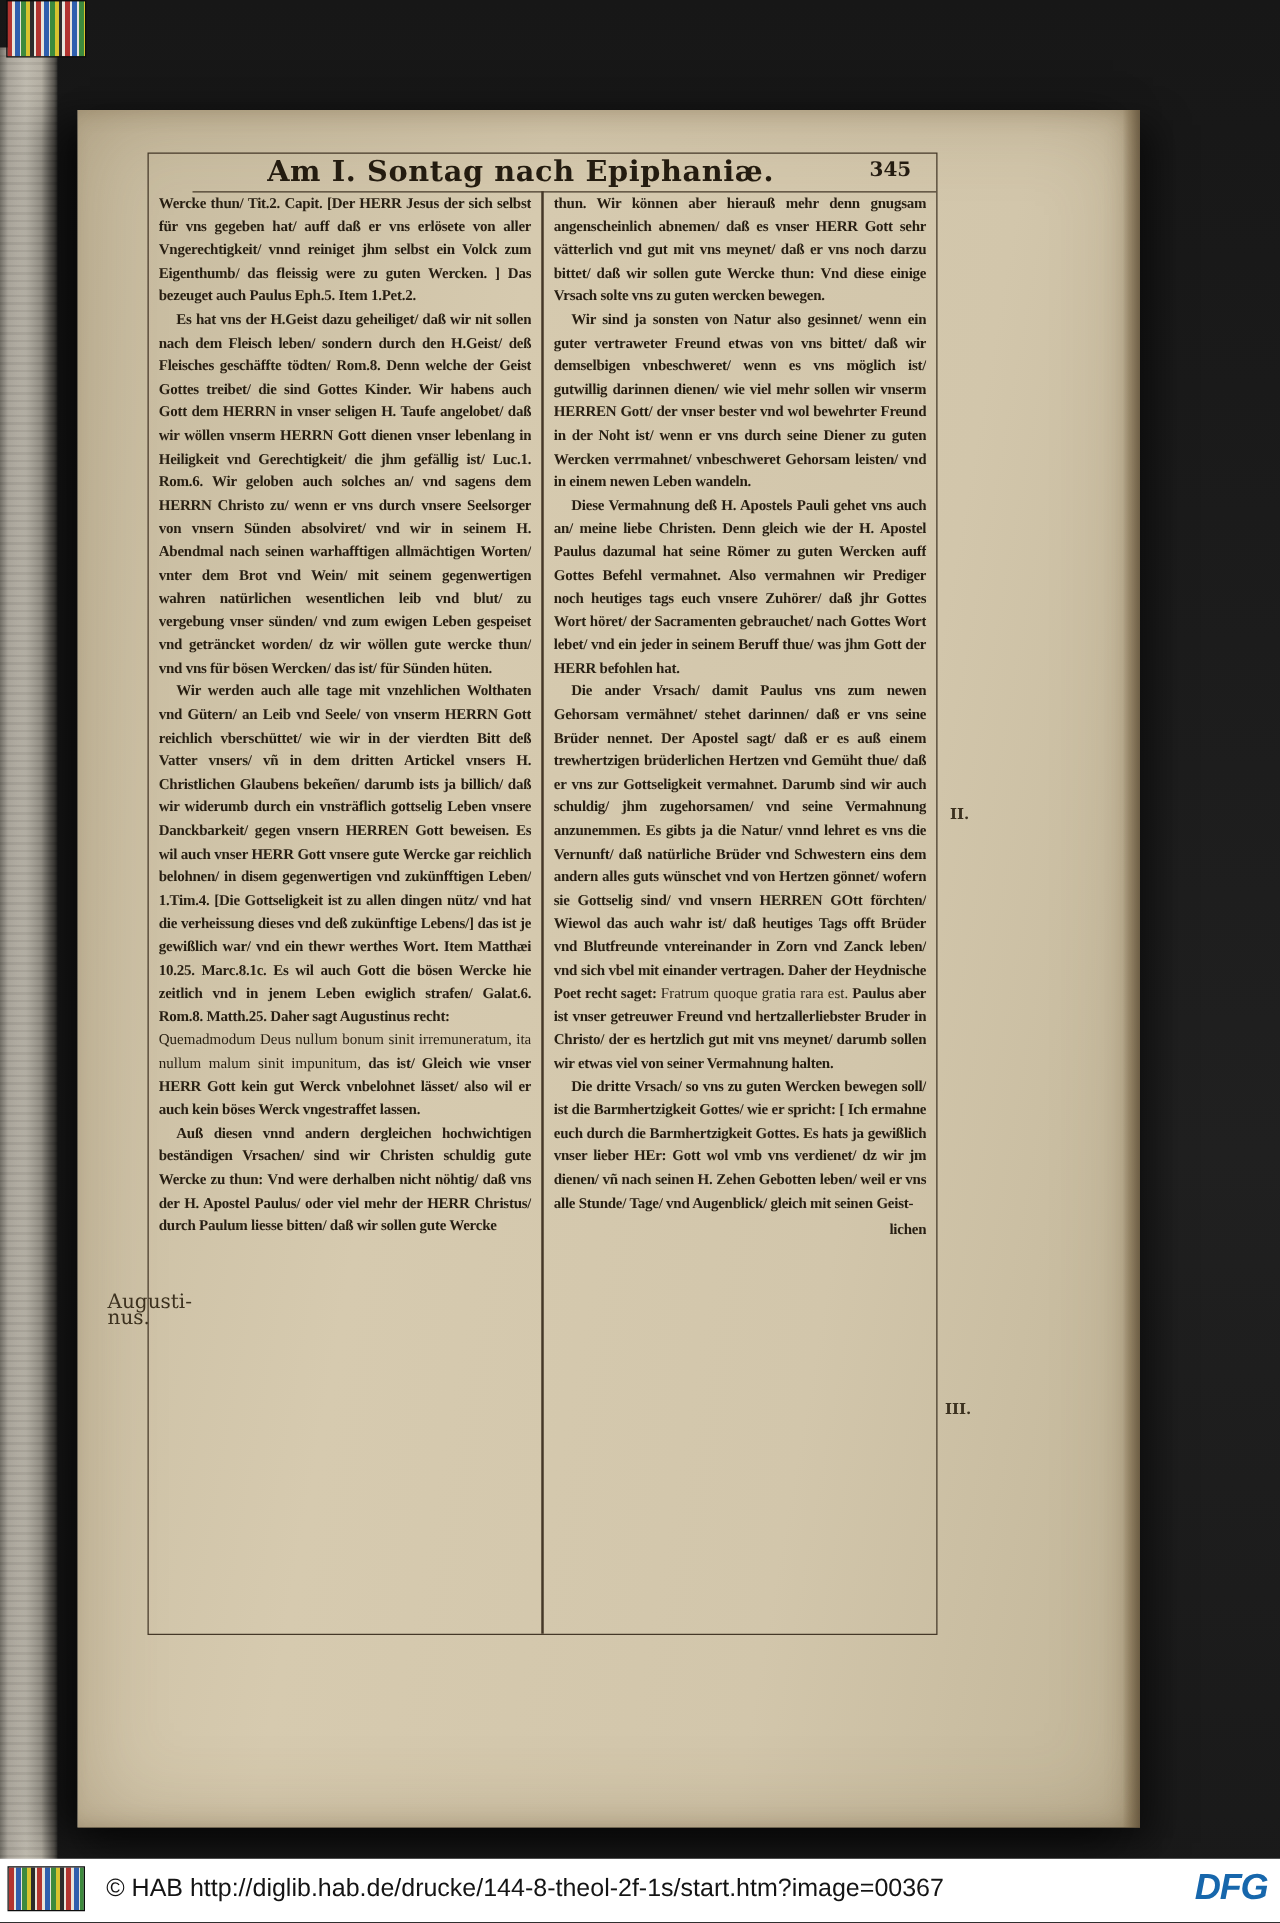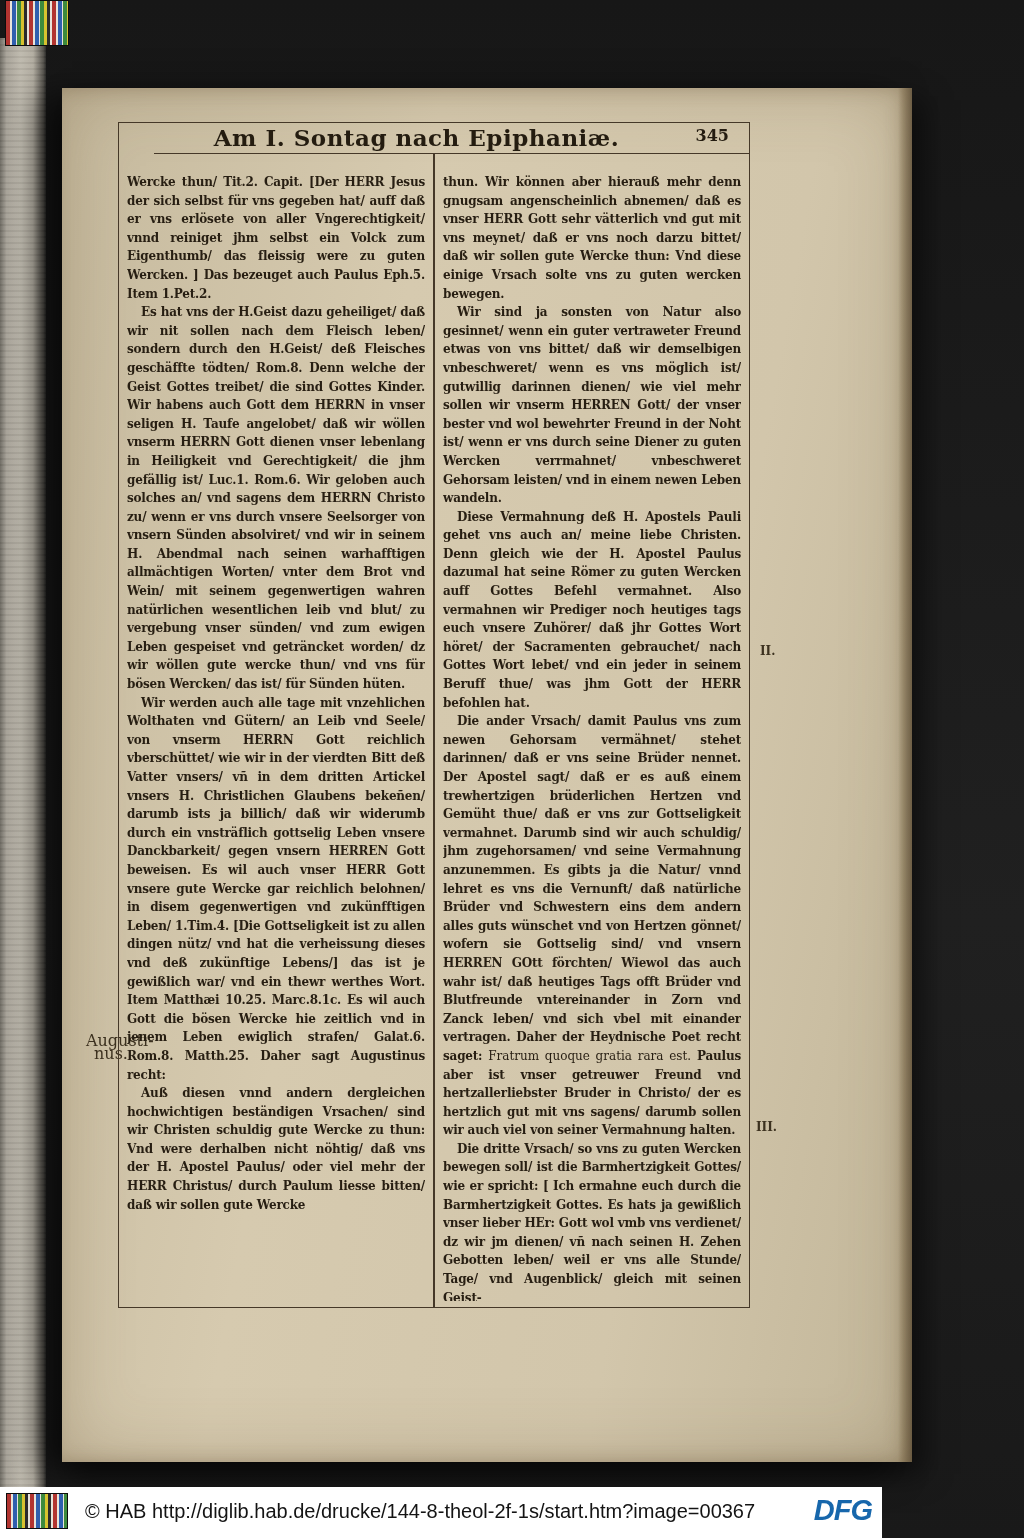--- a/index.html
+++ b/index.html
@@ -33,38 +33,38 @@
   .frame{position:absolute;left:56px;top:34px;width:632px;height:1186px;
     border:1.5px solid #453828;box-sizing:border-box;padding-left:35px;}
 
   .header{position:relative;height:30px;border-bottom:1.5px solid #453828;}
   .header-title{position:absolute;left:0;right:70px;top:1px;text-align:center;
     font-weight:bold;font-size:23px;letter-spacing:.5px;color:#241c10;}
   .page-number{position:absolute;right:20px;top:3px;font-weight:bold;font-size:16px;color:#241c10;}
 
   .columns{position:absolute;left:0;right:0;top:30px;bottom:0;}
   .col-divider{position:absolute;left:314px;top:0;bottom:0;width:1.5px;background:#453828;}
-  .col{position:absolute;top:20px;bottom:6px;width:298px;overflow:hidden;
+  .col{position:absolute;top:0;bottom:6px;width:298px;overflow:hidden;
     font-weight:bold;font-size:12px;line-height:18.6px;letter-spacing:-0.2px;
-    text-align:justify;color:#271e12;}
+    text-align:justify;color:#271e12;font-family:Liberation Serif, serif;}
   .col.left{left:8px;}
   .col.right{left:324px;}
   .col p{margin:0;text-indent:14px;}
   .col p.noindent{text-indent:0;}
   .latin{font-weight:normal;letter-spacing:0;}
   .catchword{text-align:right;text-indent:0 !important;margin-top:3px !important;}
 
-  .margin-note{position:absolute;color:#3c311f;text-align:center;}
+  .margin-note{position:absolute;color:#3c311f;}
   .note-augustinus{left:24px;top:946px;width:50px;font-size:16px;line-height:13px;}
   .note-augustinus span{display:block;}
   .note-ii{left:698px;top:556px;font-size:12px;font-weight:bold;}
   .note-iii{left:694px;top:1032px;font-size:12px;font-weight:bold;}
 
   
-  .footer-bar{position:absolute;left:0;top:1487px;width:882px;height:51px;background:#ffffff;}
+  .footer-bar{position:absolute;left:0;top:1487px;width:1024px;height:51px;background:#ffffff;}
   .footer-text{position:absolute;left:85px;top:13px;
     font-family:"Liberation Sans",sans-serif;font-size:20px;color:#141414;white-space:nowrap;}
   .dfg{position:absolute;right:10px;top:7px;
     font-family:"Liberation Sans",sans-serif;font-weight:bold;font-style:italic;
     font-size:29px;letter-spacing:-1px;color:#1767ac;}
 </style>
 </head>
 <body>
 
 <div class="stage">
@@ -88,31 +88,35 @@
         <span class="page-number">345</span>
       </div>
 
       <div class="columns">
         <div class="col-divider"></div>
 
         <div class="col left">
           <p class="noindent">Wercke thun/ Tit.2. Capit. [Der HERR Jesus der sich selbst für vns gegeben hat/ auff daß er vns erlösete von aller Vngerechtigkeit/ vnnd reiniget jhm selbst ein Volck zum Eigenthumb/ das fleissig were zu guten Wercken. ] Das bezeuget auch Paulus Eph.5. Item 1.Pet.2.</p>
           <p>Es hat vns der H.Geist dazu geheiliget/ daß wir nit sollen nach dem Fleisch leben/ sondern durch den H.Geist/ deß Fleisches geschäffte tödten/ Rom.8. Denn welche der Geist Gottes treibet/ die sind Gottes Kinder. Wir habens auch Gott dem HERRN in vnser seligen H. Taufe angelobet/ daß wir wöllen vnserm HERRN Gott dienen vnser lebenlang in Heiligkeit vnd Gerechtigkeit/ die jhm gefällig ist/ Luc.1. Rom.6. Wir geloben auch solches an/ vnd sagens dem HERRN Christo zu/ wenn er vns durch vnsere Seelsorger von vnsern Sünden absolviret/ vnd wir in seinem H. Abendmal nach seinen warhafftigen allmächtigen Worten/ vnter dem Brot vnd Wein/ mit seinem gegenwertigen wahren natürlichen wesentlichen leib vnd blut/ zu vergebung vnser sünden/ vnd zum ewigen Leben gespeiset vnd geträncket worden/ dz wir wöllen gute wercke thun/ vnd vns für bösen Wercken/ das ist/ für Sünden hüten.</p>
           <p>Wir werden auch alle tage mit vnzehlichen Wolthaten vnd Gütern/ an Leib vnd Seele/ von vnserm HERRN Gott reichlich vberschüttet/ wie wir in der vierdten Bitt deß Vatter vnsers/ vñ in dem dritten Artickel vnsers H. Christlichen Glaubens bekeñen/ darumb ists ja billich/ daß wir widerumb durch ein vnsträflich gottselig Leben vnsere Danckbarkeit/ gegen vnsern HERREN Gott beweisen. Es wil auch vnser HERR Gott vnsere gute Wercke gar reichlich belohnen/ in disem gegenwertigen vnd zukünfftigen Leben/ 1.Tim.4. [Die Gottseligkeit ist zu allen dingen nütz/ vnd hat die verheissung dieses vnd deß zukünftige Lebens/] das ist je gewißlich war/ vnd ein thewr werthes Wort. Item Matthæi 10.25. Marc.8.1c. Es wil auch Gott die bösen Wercke hie zeitlich vnd in jenem Leben ewiglich strafen/ Galat.6. Rom.8. Matth.25. Daher sagt Augustinus recht:</p>
+          <p class="noindent">
+            <span class="latin">Quemadmodum Deus nullum bonum sinit irremuneratum, ita nullum malum sinit impunitum,</span>
+            <span>das ist/ Gleich wie vnser HERR Gott kein gut Werck vnbelohnet lässet/ also wil er auch kein böses Werck vngestraffet lassen.</span>
+          </p>
           <p>Auß diesen vnnd andern dergleichen hochwichtigen beständigen Vrsachen/ sind wir Christen schuldig gute Wercke zu thun: Vnd were derhalben nicht nöhtig/ daß vns der H. Apostel Paulus/ oder viel mehr der HERR Christus/ durch Paulum liesse bitten/ daß wir sollen gute Wercke</p>
         </div>
 
         <div class="col right">
           <p class="noindent">thun. Wir können aber hierauß mehr denn gnugsam angenscheinlich abnemen/ daß es vnser HERR Gott sehr vätterlich vnd gut mit vns meynet/ daß er vns noch darzu bittet/ daß wir sollen gute Wercke thun: Vnd diese einige Vrsach solte vns zu guten wercken bewegen.</p>
           <p>Wir sind ja sonsten von Natur also gesinnet/ wenn ein guter vertraweter Freund etwas von vns bittet/ daß wir demselbigen vnbeschweret/ wenn es vns möglich ist/ gutwillig darinnen dienen/ wie viel mehr sollen wir vnserm HERREN Gott/ der vnser bester vnd wol bewehrter Freund in der Noht ist/ wenn er vns durch seine Diener zu guten Wercken verrmahnet/ vnbeschweret Gehorsam leisten/ vnd in einem newen Leben wandeln.</p>
           <p>Diese Vermahnung deß H. Apostels Pauli gehet vns auch an/ meine liebe Christen. Denn gleich wie der H. Apostel Paulus dazumal hat seine Römer zu guten Wercken auff Gottes Befehl vermahnet. Also vermahnen wir Prediger noch heutiges tags euch vnsere Zuhörer/ daß jhr Gottes Wort höret/ der Sacramenten gebrauchet/ nach Gottes Wort lebet/ vnd ein jeder in seinem Beruff thue/ was jhm Gott der HERR befohlen hat.</p>
           <p>
             <span>Die ander Vrsach/ damit Paulus vns zum newen Gehorsam vermähnet/ stehet darinnen/ daß er vns seine Brüder nennet. Der Apostel sagt/ daß er es auß einem trewhertzigen brüderlichen Hertzen vnd Gemüht thue/ daß er vns zur Gottseligkeit vermahnet. Darumb sind wir auch schuldig/ jhm zugehorsamen/ vnd seine Vermahnung anzunemmen. Es gibts ja die Natur/ vnnd lehret es vns die Vernunft/ daß natürliche Brüder vnd Schwestern eins dem andern alles guts wünschet vnd von Hertzen gönnet/ wofern sie Gottselig sind/ vnd vnsern HERREN GOtt förchten/ Wiewol das auch wahr ist/ daß heutiges Tags offt Brüder vnd Blutfreunde vntereinander in Zorn vnd Zanck leben/ vnd sich vbel mit einander vertragen. Daher der Heydnische Poet recht saget:</span>
             <span class="latin">Fratrum quoque gratia rara est.</span>
-            <span>Paulus aber ist vnser getreuwer Freund vnd hertzallerliebster Bruder in Christo/ der es hertzlich gut mit vns sagens/ darumb sollen wir auch viel von seiner Vermahnung halten.</span>
+            <span>Paulus aber ist vnser getreuwer Freund vnd hertzallerliebster Bruder in Christo/ der es hertzlich gut mit vns meynet/ darumb sollen wir etwas viel von seiner Vermahnung halten.</span>
           </p>
           <p>Die dritte Vrsach/ so vns zu guten Wercken bewegen soll/ ist die Barmhertzigkeit Gottes/ wie er spricht: [ Ich ermahne euch durch die Barmhertzigkeit Gottes. Es hats ja gewißlich vnser lieber HEr: Gott wol vmb vns verdienet/ dz wir jm dienen/ vñ nach seinen H. Zehen Gebotten leben/ weil er vns alle Stunde/ Tage/ vnd Augenblick/ gleich mit seinen Geist-</p>
           <p class="catchword">lichen</p>
         </div>
       </div>
 
     </div>
   </div>
 
   <div class="footer-bar">

